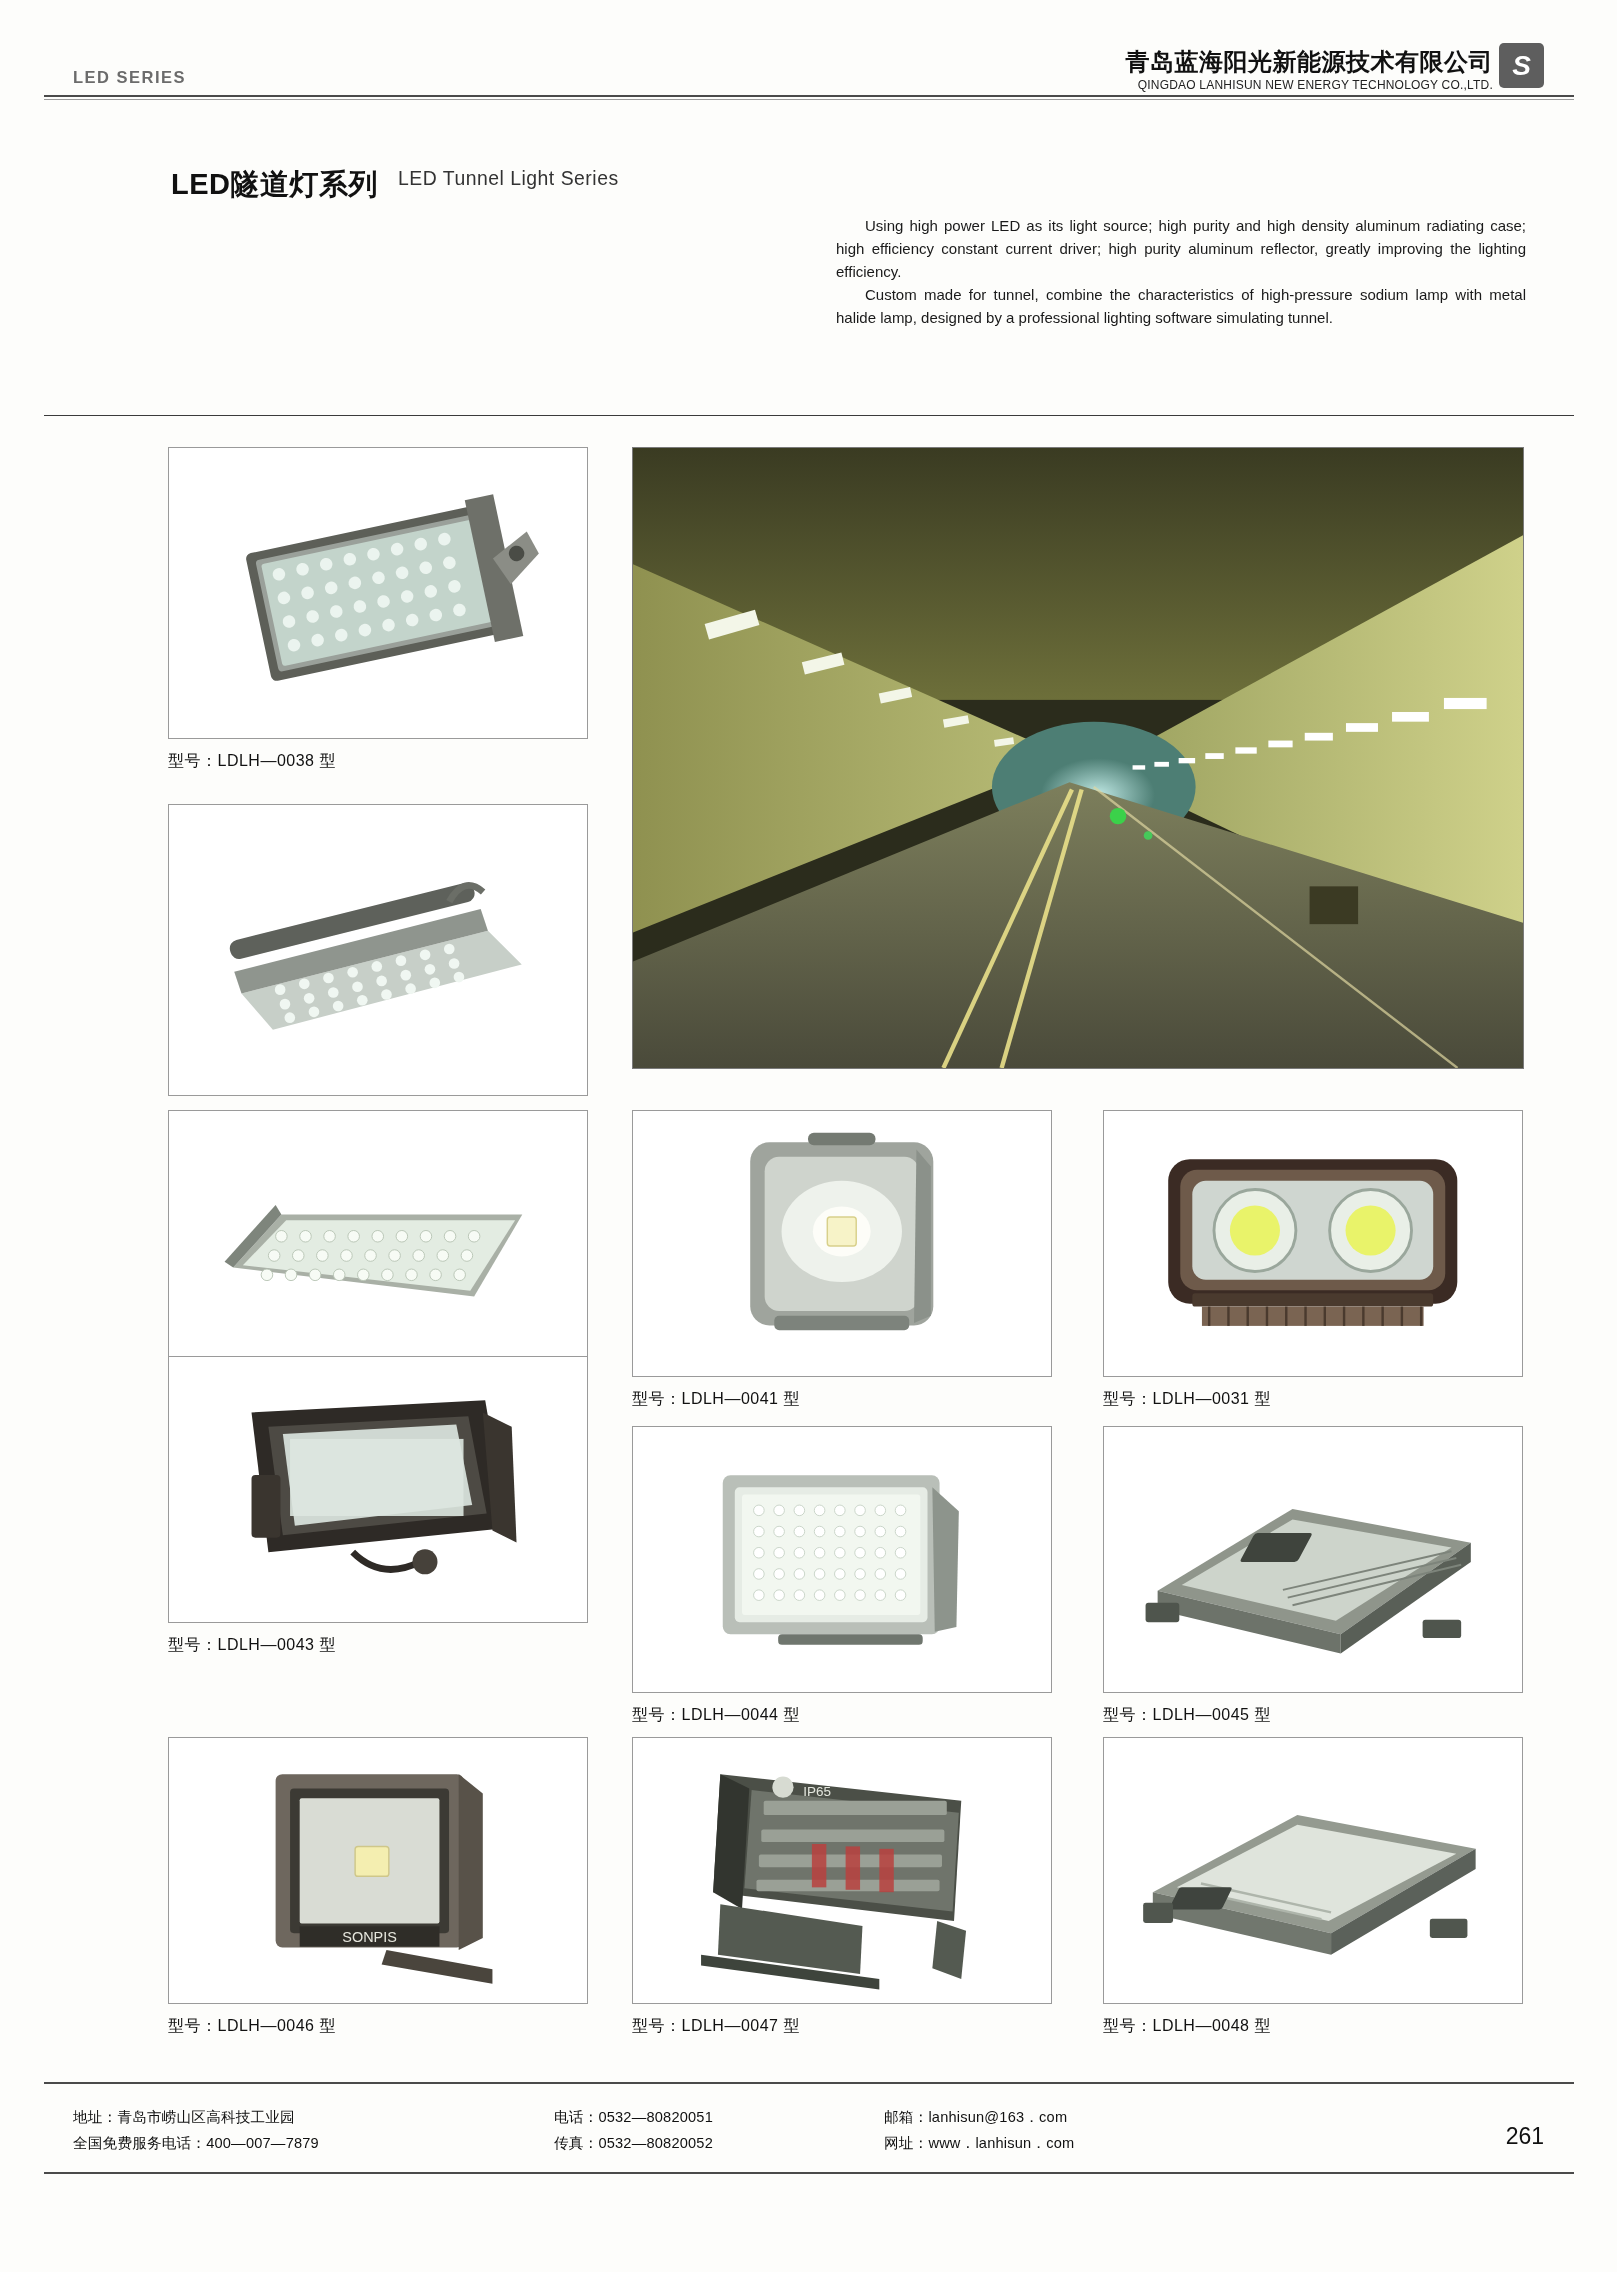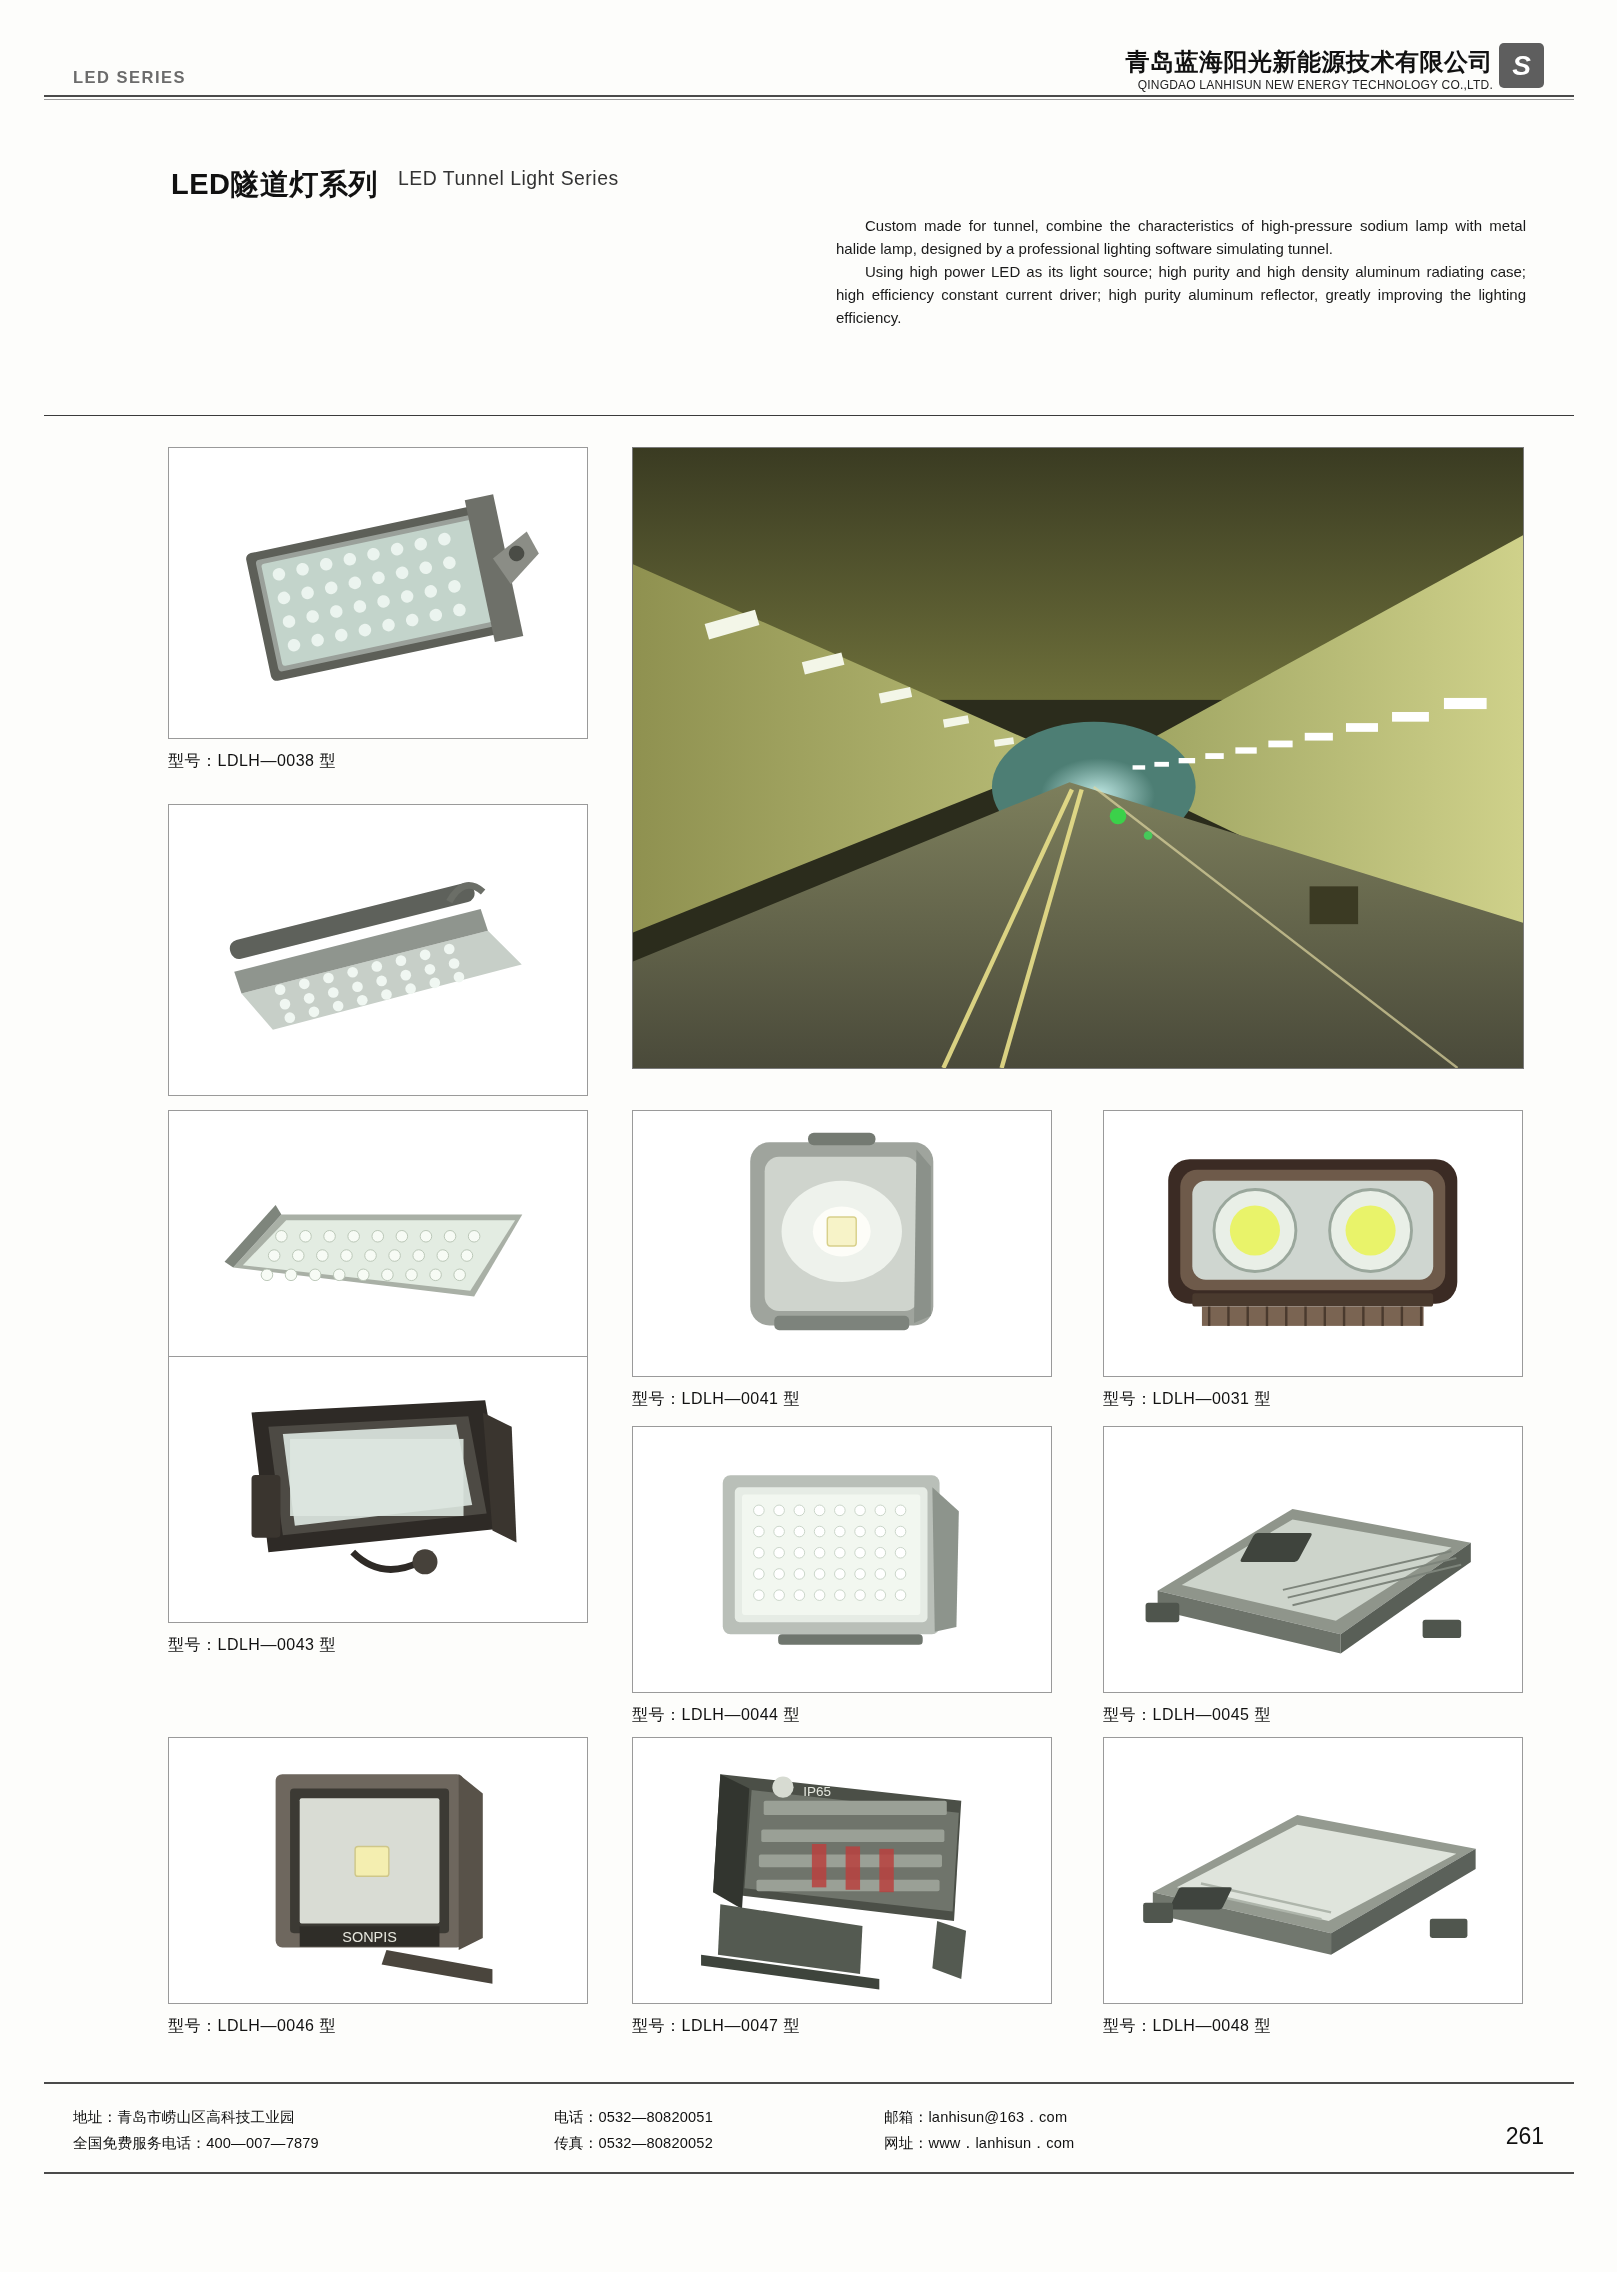--- a/index.html
+++ b/index.html
@@ -218,22 +218,22 @@
       <div class="glyph">S</div>
     </div>
   </div>
   <div class="header-rule"></div>
   <div class="header-rule-thin"></div>
 
   <div class="title-cn">LED隧道灯系列</div>
   <div class="title-en">LED Tunnel Light Series</div>
 
   <div class="intro-en">
+    <p>Using high power LED as its light source; high purity and high density aluminum radiating case; high efficiency constant current driver; high purity aluminum reflector, greatly improving the lighting efficiency.</p>
     <p>Custom made for tunnel, combine the characteristics of high-pressure sodium lamp with metal halide lamp, designed by a professional lighting software simulating tunnel.</p>
-    <p>Using high power LED as its light source; high purity and high density aluminum radiating case; high efficiency constant current driver; high purity aluminum reflector, greatly improving the lighting efficiency.</p>
   </div>
 
   <div class="gallery-rule"></div>
 
   <div class="cell" style="left:168px; top:447px; width:420px; height:335px;">
     <div class="photo" style="width:420px; height:292px;">
       <svg class="art" viewBox="0 0 865 600" preserveAspectRatio="xMidYMid meet">
         <rect x="0" y="0" width="865" height="600" fill="#ffffff"></rect>
         <g transform="translate(430,300) rotate(-12)">
           <rect x="-250" y="-135" width="500" height="270" rx="12" fill="#5d5f58"></rect>

